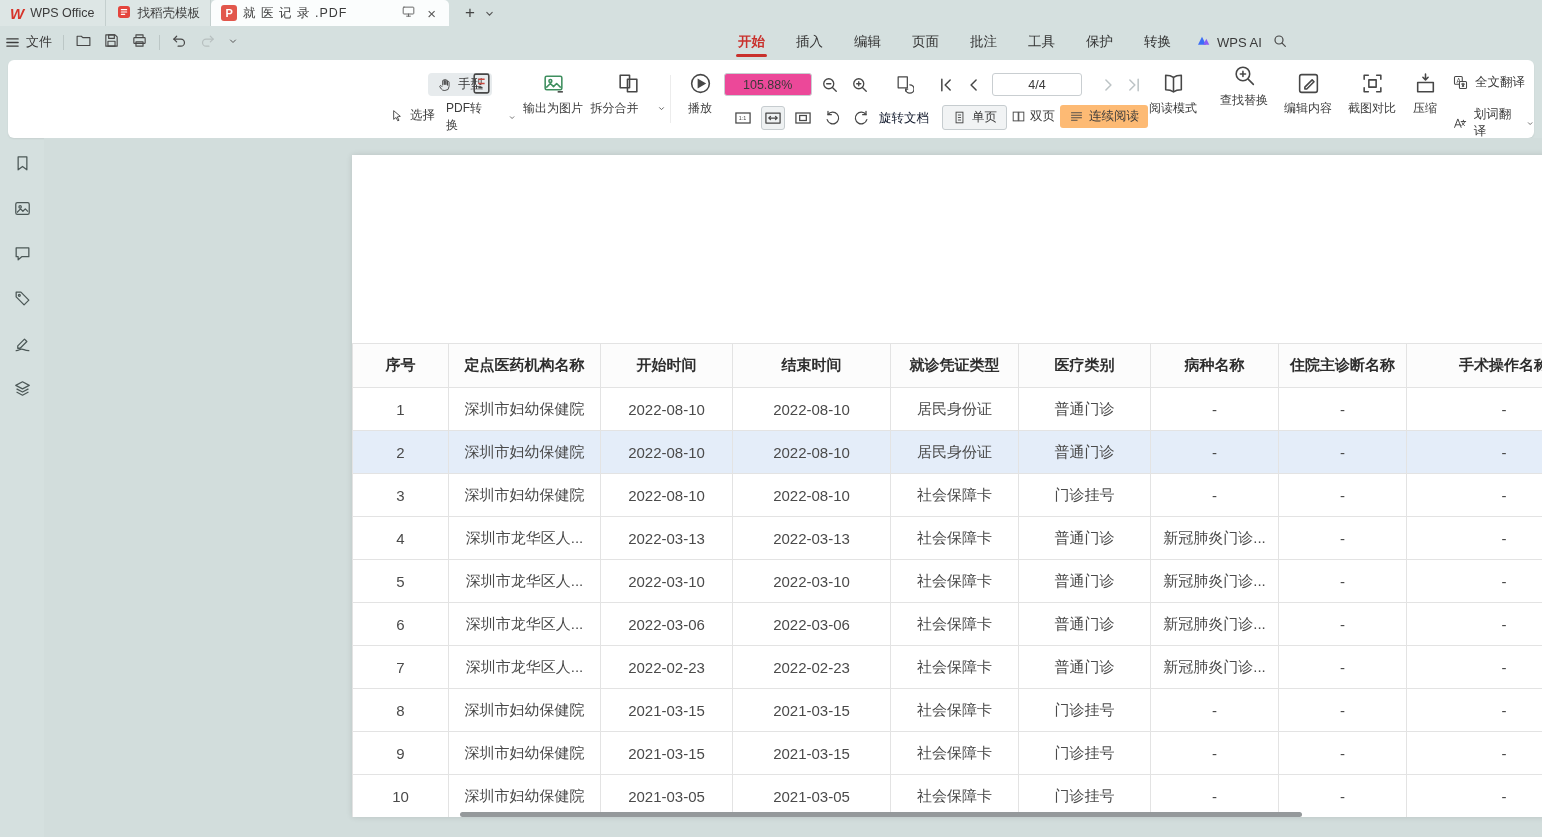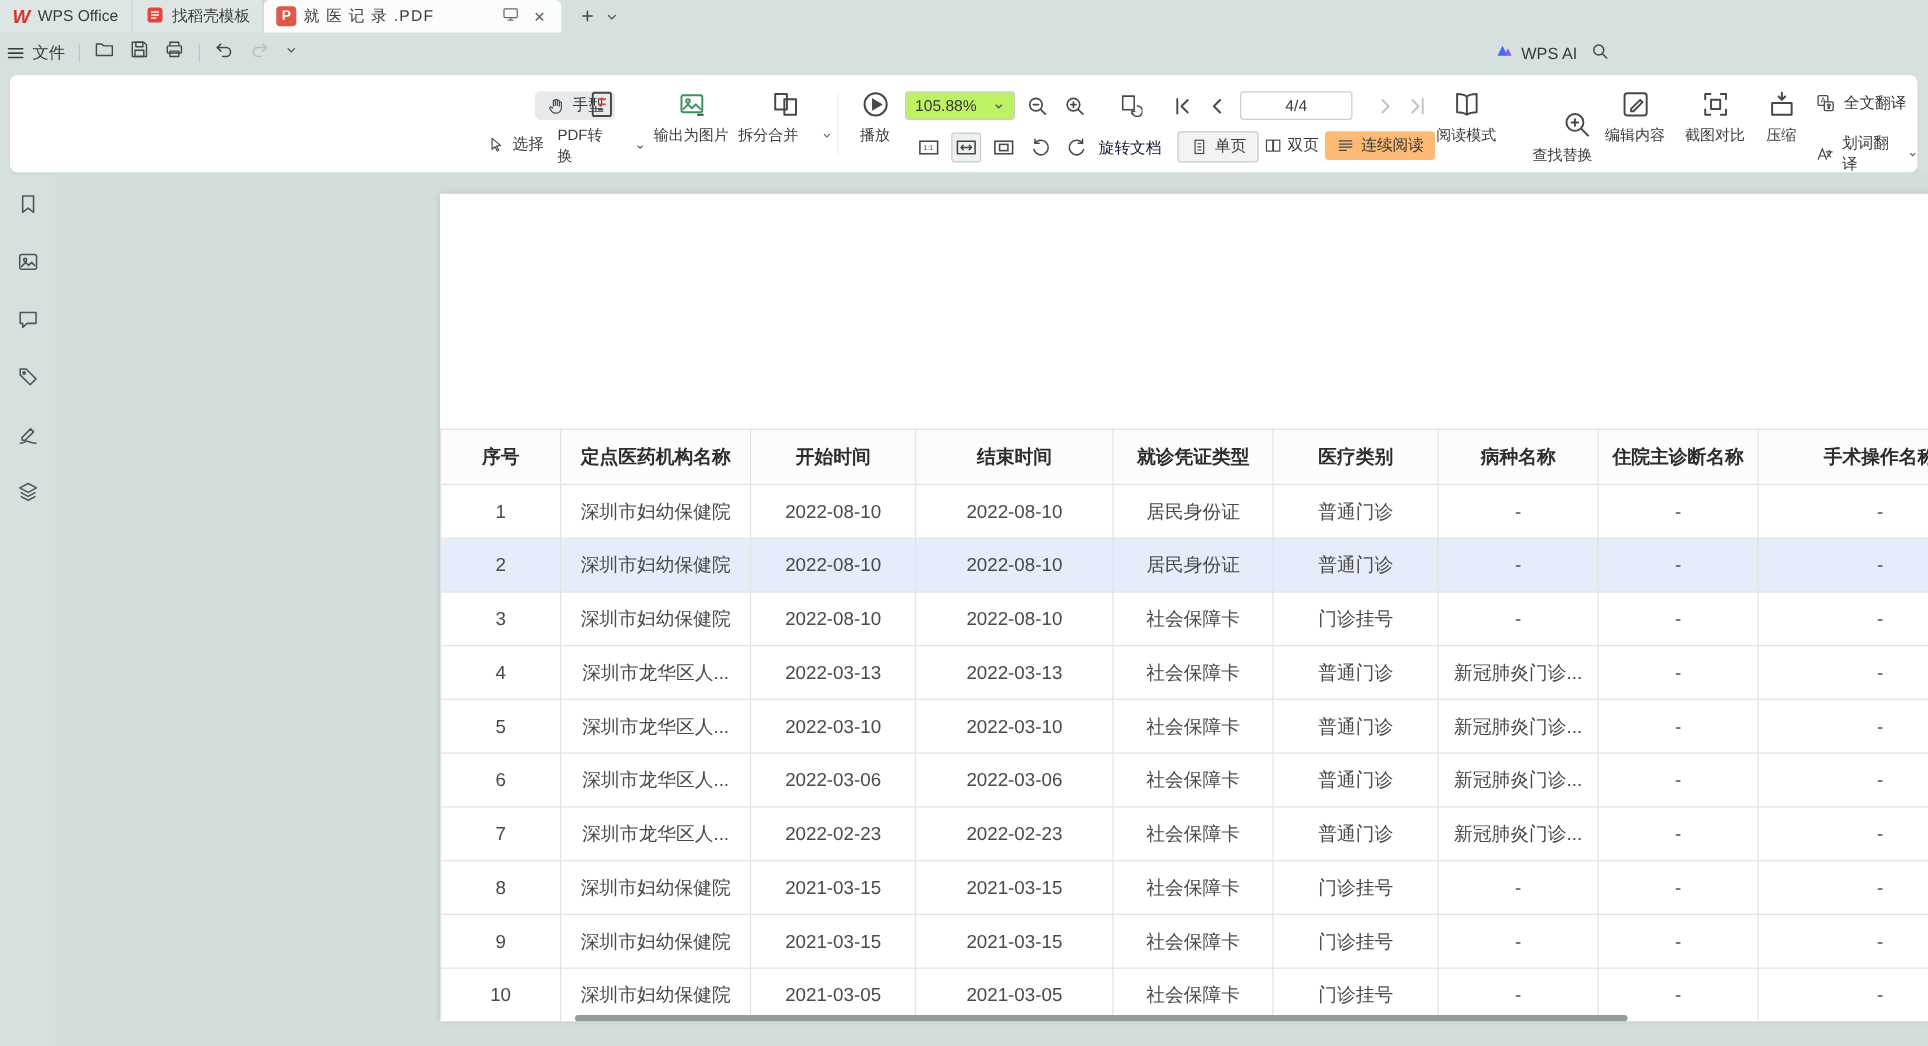--- a/index.html
+++ b/index.html
@@ -54,22 +54,22 @@
   .hand-btn svg,.select-btn svg { width:16px; height:16px; }
   .vbtn { display:flex; flex-direction:column; align-items:center; gap:4px;
     font-size:12px; color:#3c3c3c; width:70px; }
   .vbtn svg { width:25px; height:25px; }
   .lblrow { display:flex; align-items:center; gap:18px; }
   .lblrow svg { width:9px; height:9px; }
   .ibtn { width:24px; height:24px; display:flex; align-items:center; justify-content:center; }
   .ibtn svg { width:20px; height:20px; }
   .ibtn.sel { border:1px solid #c6cccf; background:#eef1f2; border-radius:3px; }
   .zoombox { width:88px; height:23px; border:1px solid #c9ced1; border-radius:3px;
-    background:#bef264; display:flex; align-items:center; justify-content:space-between;
-    padding:0 7px; font-size:12.5px; }
+    background:#ec4899; display:flex; align-items:center; justify-content:space-between;
+    padding:0 18px; font-size:12.5px; }
   .zoombox svg { width:10px; height:10px; }
   .pagebox { width:90px; height:23px; border:1px solid #c9ced1; border-radius:3px;
     background:#fff; display:flex; align-items:center; justify-content:center; font-size:12.5px; }
   .rdiv { width:1px; height:48px; background:#ececec; }
   .rlabel { font-size:12.5px; color:#0f172a; }
   .boxed { display:flex; align-items:center; gap:5px; font-size:12.5px; padding:3px 9px;
     border:1px solid #c6cccf; background:#f1f3f4; border-radius:3px; }
   .plain2 { display:flex; align-items:center; gap:4px; font-size:12.5px; padding:3px 6px; }
   .hlbtn { display:flex; align-items:center; gap:5px; font-size:12.5px; padding:3px 9px;
     background:#fdba74; border-radius:3px; }
@@ -174,20 +174,30 @@
           <path d="M16 6l4 4-4 4"></path>
           <path d="M20 10H10a5 5 0 0 0 0 10h4"></path>
         </svg>
     </span>
     <span class="mic chev-s">
       <svg viewBox="0 0 24 24" stroke="#555" fill="none" stroke-width="2" stroke-linecap="round">
           <path d="M7 10l5 5 5-5"></path>
         </svg>
     </span>
   </div>
+  <div class="mtabs">
+    <span class="mtab active">开始</span>
+    <span class="mtab">插入</span>
+    <span class="mtab">编辑</span>
+    <span class="mtab">页面</span>
+    <span class="mtab">批注</span>
+    <span class="mtab">工具</span>
+    <span class="mtab">保护</span>
+    <span class="mtab">转换</span>
+  </div>
   <div class="wpsai">
     <svg viewBox="0 0 24 24">
         <path d="M3 16L9 4l6 12z" fill="#3b6ef6"></path>
         <path d="M11 16l4.5-9L20 16z" fill="#8a5cf5"></path>
       </svg>
     <span>WPS AI</span>
   </div>
   <span class="msearch">
     <svg viewBox="0 0 24 24" stroke="#474747" fill="none" stroke-width="1.8" stroke-linecap="round">
         <circle cx="10.5" cy="10.5" r="6"></circle>
@@ -365,21 +375,21 @@
   </div>
 
   <div class="abs vbtn" style="left:1136px;top:11px;width:58px;">
     <svg viewBox="0 0 24 24" stroke="#474747" fill="none" stroke-width="1.5" stroke-linejoin="round">
         <path d="M12 6c-2-1.5-4.5-2-7.5-2v14c3 0 5.5.5 7.5 2 2-1.5 4.5-2 7.5-2V4c-3 0-5.5.5-7.5 2z"></path>
         <path d="M12 6v14"></path>
       </svg>
     <span>阅读模式</span>
   </div>
 
-  <div class="abs vbtn" style="left:1206px;top:27px;width:60px;align-items:flex-end;">
+  <div class="abs vbtn" style="left:1206px;top:3px;width:60px;">
     <svg viewBox="0 0 24 24" stroke="#474747" fill="none" stroke-width="1.5" stroke-linecap="round">
         <circle cx="10.5" cy="10.5" r="6.5"></circle>
         <path d="M15.5 15.5l5 5"></path>
         <path d="M8 10.5h5M10.5 8v5"></path>
       </svg>
     <span>查找替换</span>
   </div>
   <div class="abs vbtn" style="left:1270px;top:11px;width:60px;">
     <svg viewBox="0 0 24 24" stroke="#474747" fill="none" stroke-width="1.5" stroke-linejoin="round">
         <rect x="3.5" y="3.5" width="17" height="17" rx="2"></rect>

